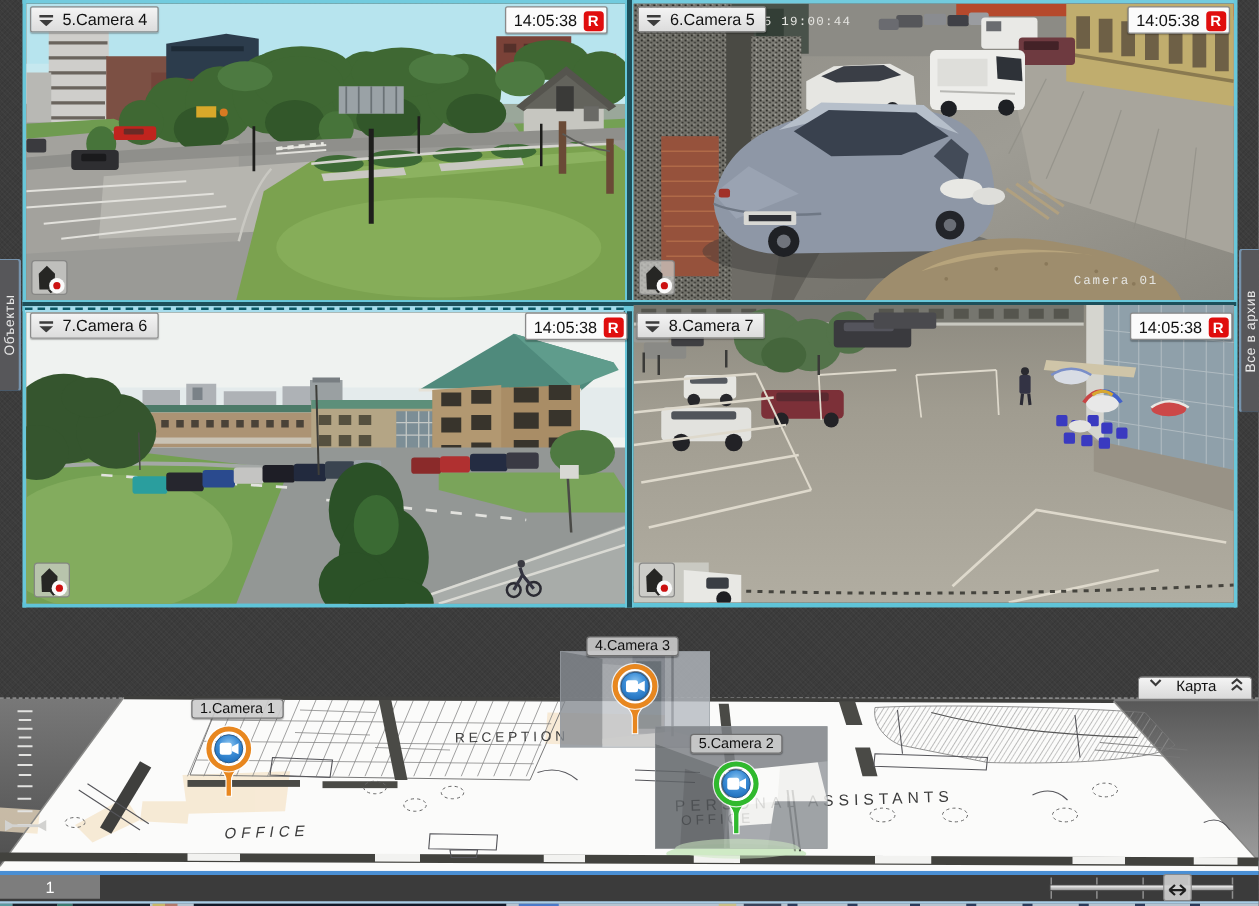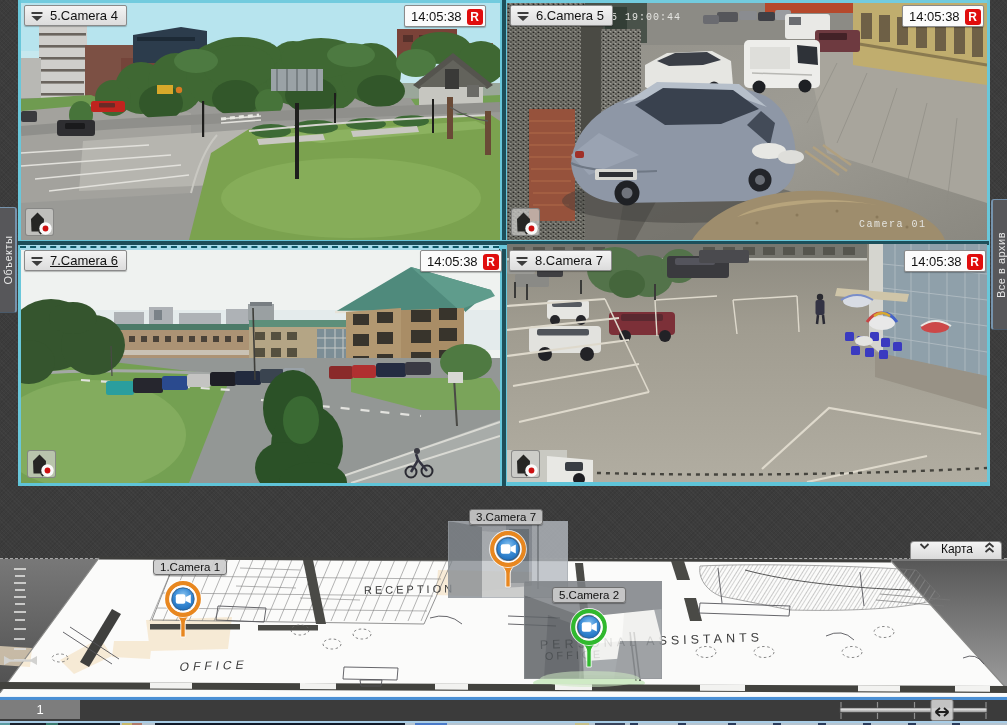--- a/index.html
+++ b/index.html
@@ -567,21 +567,21 @@
   <div class="cam-label" style="left:24px;top:5px;">
     <svg class="dd" viewBox="0 0 12 10">
         <rect x="0.5" y="1" width="11" height="2" fill="#3c3c3c"></rect>
         <path d="M0.5 5 L11.5 5 L6 10 Z" fill="#3c3c3c"></path>
       </svg>5.Camera 4</div>
   <div class="cam-label" style="left:510px;top:5px;">
     <svg class="dd" viewBox="0 0 12 10">
         <rect x="0.5" y="1" width="11" height="2" fill="#3c3c3c"></rect>
         <path d="M0.5 5 L11.5 5 L6 10 Z" fill="#3c3c3c"></path>
       </svg>6.Camera 5</div>
-  <div class="cam-label" style="left:24px;top:250px;text-decoration:underline;">
+  <div class="cam-label" style="left:24px;top:250px;">
     <svg class="dd" viewBox="0 0 12 10">
         <rect x="0.5" y="1" width="11" height="2" fill="#3c3c3c"></rect>
         <path d="M0.5 5 L11.5 5 L6 10 Z" fill="#3c3c3c"></path>
       </svg>7.Camera 6</div>
   <div class="cam-label" style="left:509px;top:250px;">
     <svg class="dd" viewBox="0 0 12 10">
         <rect x="0.5" y="1" width="11" height="2" fill="#3c3c3c"></rect>
         <path d="M0.5 5 L11.5 5 L6 10 Z" fill="#3c3c3c"></path>
       </svg>8.Camera 7</div>
 
@@ -777,21 +777,21 @@
       <polygon points="0,0 34,6 34,77 0,77" fill="#878d93"></polygon>
       <polygon points="34,10 58,12 58,70 34,74" fill="#c0c4c8"></polygon>
       <rect x="58" y="4" width="26" height="62" fill="#969ca4"></rect>
       <rect x="61" y="8" width="20" height="54" fill="#757d85"></rect>
       <polygon points="84,0 120,0 120,77 84,70" fill="#b6bbc1"></polygon>
       <polygon points="34,70 90,64 120,72 120,77 34,77" fill="#c2c6ca"></polygon>
       <path d="M90,0 L90,68" stroke="#878d93" stroke-width="2"></path>
     </g>
     <rect width="120" height="77" fill="none" stroke="#9aa0a6" stroke-width="1"></rect>
   </svg>
-  <div class="maplabel" style="left:469px;top:509px;">3.Camera 7</div>
+  <div class="maplabel" style="left:469px;top:509px;">4.Camera 3</div>
   <svg class="abs" style="left:487px;top:528px;" width="42" height="64" viewBox="0 0 42 64">
     <defs>
         <radialGradient id="pb1" cx="0.5" cy="0.35" r="0.75">
           <stop offset="0" stop-color="#8ec6f0"></stop>
           <stop offset="0.45" stop-color="#3e8fd8"></stop>
           <stop offset="1" stop-color="#1565b4"></stop>
         </radialGradient>
       </defs>
     <path d="M11.5,33.5 C14.5,38.5 18.8,40.5 18.8,46 L18.8,59 L23.2,59 L23.2,46 C23.2,40.5 27.5,38.5 30.5,33.5 Z" fill="#e8871f" stroke="#fff" stroke-width="0.9"></path>
     <circle cx="21" cy="21" r="18.2" fill="none" stroke="#ffffff" stroke-width="1.4" opacity="0.8"></circle>

